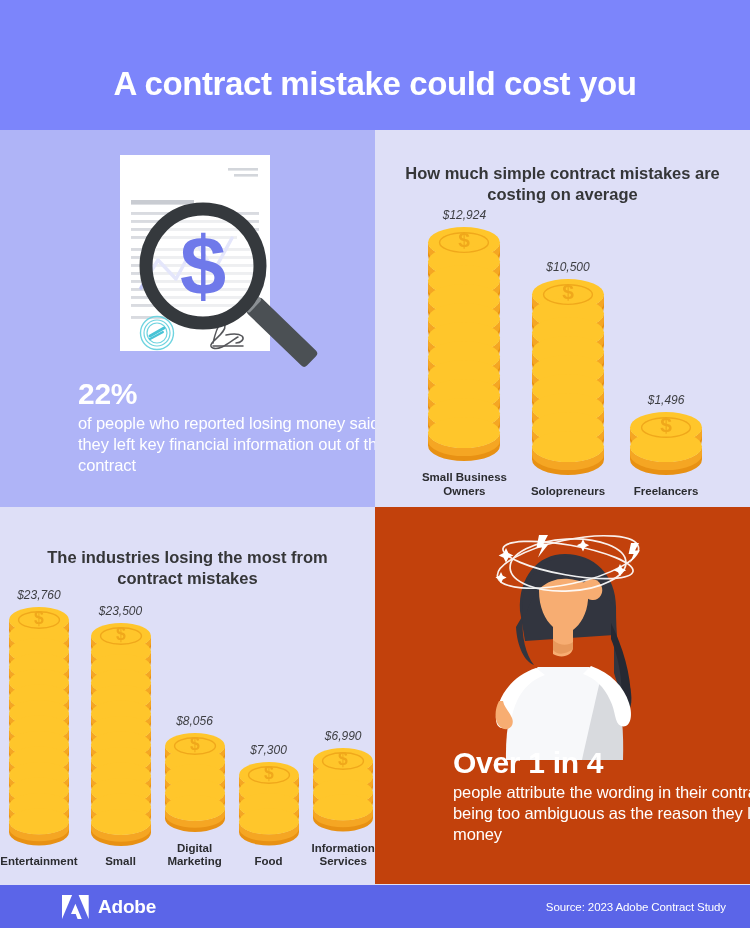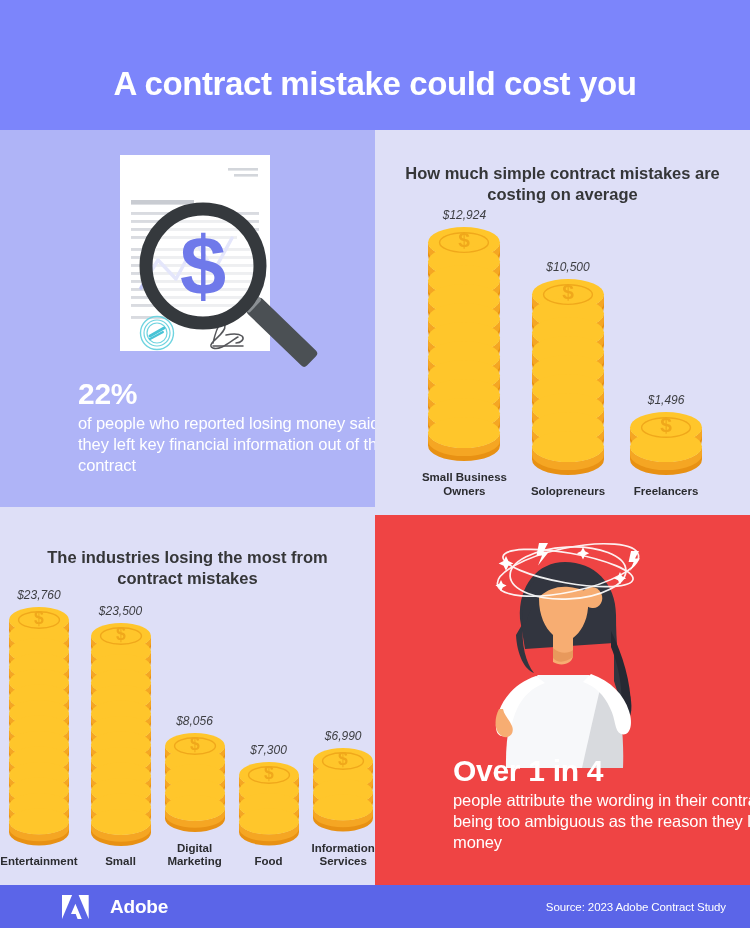--- a/index.html
+++ b/index.html
@@ -23,21 +23,21 @@
   }
 
   
   .grid {
     position:absolute; left:0; top:130px; width:750px; height:755px;
   }
   .panel { position:absolute; width:375px; height:377px; overflow:hidden; }
   .panel-tl { left:0;   top:0;   background:#afb4f7; }
   .panel-tr { left:375px; top:0; background:#dedff7; }
   .panel-bl { left:0;   top:392px; background:#dedff7; }
-  .panel-br { left:375px; top:385px; background:#ef4444;padding-left:9px; }
+  .panel-br { left:375px; top:377px; background:#c2410c;padding-left:9px; }
 
   .panel-title {
     position:absolute; left:0; width:100%;
     text-align:center; color:#353638;
     font-size:16.5px; font-weight:bold; line-height:1.28;
     padding:0 22px;
   }
 
   
   .stat-block { position:absolute; color:#ffffff;margin-left:44px; }
@@ -56,21 +56,21 @@
   .coin-label {
     font-size:11.5px; font-weight:bold; color:#2b2c30;
     text-align:center; line-height:1.2; margin-top:5px; white-space:pre-line;
   }
 
   
   .footer {
     position:absolute; left:0; top:885px; width:750px; height:43px;
     background:#5b65e8; display:flex; align-items:center;
   }
-  .brand { display:flex; align-items:center; gap:21px; margin-left:62px; }
+  .brand { display:flex; align-items:center; gap:9px; margin-left:62px; }
   .brand-name { color:#ffffff; font-size:19px; font-weight:bold; letter-spacing:-0.2px; }
   .source {
     margin-left:auto; margin-right:24px;
     color:#ffffff; font-size:11.5px; letter-spacing:-0.1px;
   }
 </style>
 </head>
 <body>
 
 <div class="infographic">

